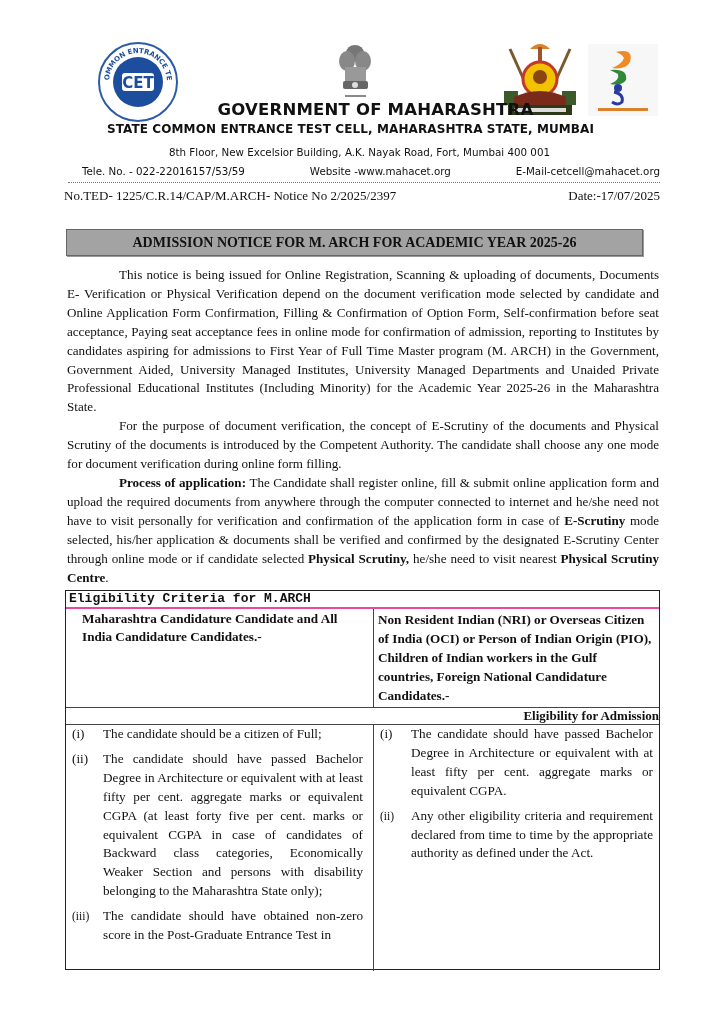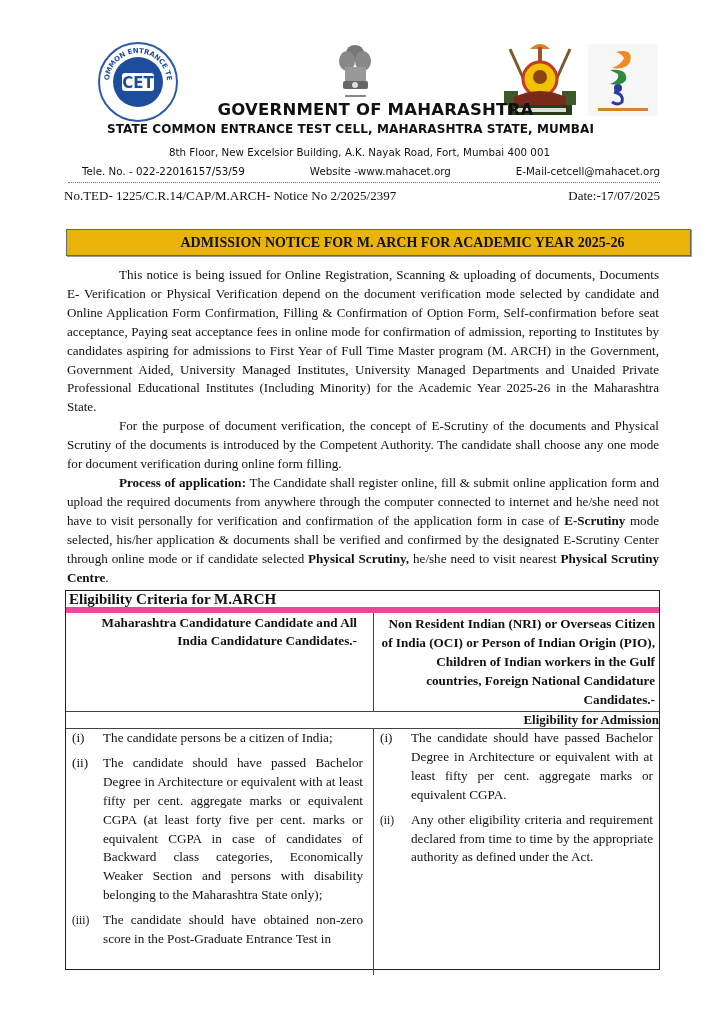--- a/index.html
+++ b/index.html
@@ -20,36 +20,36 @@
             font-weight: bold; font-size: 12px; letter-spacing: 0.1px; }
   .h-addr { position: absolute; left: 0; width: 719px; top: 146px; text-align: center; font-size: 10.3px; }
   .h-contact { position: absolute; left: 82px; width: 578px; top: 165px; font-size: 10.3px;
                display: flex; justify-content: space-between; gap: 46px; }
   .h-rule { position: absolute; left: 68px; width: 592px; top: 182px; border-top: 1px dotted #777; }
 
   .ref-row { position: absolute; left: 64px; width: 596px; top: 188px; font-size: 13px;
              display: flex; justify-content: space-between; }
 
   .title-box { position: absolute; left: 66px; top: 229px; width: 575px; height: 25px;
-               background: #eab308; border: 1px solid #666; box-shadow: 1px 1px 0 #999;
-               text-align: center; line-height: 25px; font-weight: bold; font-size: 14px; padding-left: 48px; }
+               background: #a3a3a3; border: 1px solid #666; box-shadow: 1px 1px 0 #999;
+               text-align: center; line-height: 25px; font-weight: bold; font-size: 14px; }
 
   .body-text { position: absolute; left: 67px; width: 592px; top: 266px; font-size: 13.1px;
                line-height: 18.9px; text-align: justify; }
   .body-text p { margin: 0; text-indent: 52px; }
 
   
   .elig-table { position: absolute; left: 65px; top: 590px; width: 595px; height: 380px;
                 border: 1.5px solid #222; box-sizing: border-box; font-size: 13.2px; }
-  .elig-table .row-title { height: 16px; border-bottom: 6px solid #ec4899; font-weight: bold;
-                           padding-left: 3px; line-height: 16px; font-size: 15px; }
+  .elig-table .row-title { height: 16px; border-bottom: 2px solid #ec4899; font-weight: bold;
+                           padding-left: 3px; line-height: 16px; font-size: 13px; font-family: Liberation Mono, monospace; }
   .cols-head { display: flex; height: 98px; border-bottom: 1px solid #444; }
   .col-l { width: 308px; border-right: 1px solid #444; box-sizing: border-box; }
   .col-r { flex: 1; box-sizing: border-box; }
-  .cols-head .col-l, .cols-head .col-r { text-align: right; font-weight: bold; line-height: 18px; padding-top: 1px; }
+  .cols-head .col-l, .cols-head .col-r { text-align: left; font-weight: bold; line-height: 18px; padding-top: 1px; }
   .cols-head .col-l { padding: 1px 16px 0 16px; }
   .cols-head .col-r { padding: 1px 4px 0 4px; line-height: 19px; }
   .row-sub { height: 16px; border-bottom: 1px solid #444; text-align: right; font-weight: bold;
              line-height: 16px; font-size: 13px; }
   .cols-body { display: flex; height: 246px; }
   .cols-body .col-l { padding: 0 10px 0 6px; }
   .cols-body .col-r { padding: 0 6px 0 6px; }
   .item { display: flex; line-height: 18.9px; text-align: justify; margin-bottom: 6px; }
   .item .num { width: 31px; flex: none; font-size: 13.2px; }
   .item .num.small { font-size: 11.5px; }
@@ -143,21 +143,21 @@
   <div class="row-title">Eligibility Criteria for M.ARCH</div>
   <div class="cols-head">
     <div class="col-l">Maharashtra Candidature Candidate and All India Candidature Candidates.-</div>
     <div class="col-r">Non Resident Indian (NRI) or Overseas Citizen of India (OCI) or Person of Indian Origin (PIO), Children of Indian workers in the Gulf countries, Foreign National Candidature Candidates.-</div>
   </div>
   <div class="row-sub">Eligibility for Admission</div>
   <div class="cols-body">
     <div class="col-l">
       <div class="item">
         <span class="num">(i)</span>
-        <span class="txt">The candidate persons be a citizen of India;</span>
+        <span class="txt">The candidate should be a citizen of Full;</span>
       </div>
       <div class="item">
         <span class="num">(ii)</span>
         <span class="txt">The candidate should have passed Bachelor Degree in Architecture or equivalent with at least fifty per cent. aggregate marks or equivalent CGPA (at least forty five per cent. marks or equivalent CGPA in case of candidates of Backward class categories, Economically Weaker Section and persons with disability belonging to the Maharashtra State only);</span>
       </div>
       <div class="item">
         <span class="num small">(iii)</span>
         <span class="txt">The candidate should have obtained non-zero score in the Post-Graduate Entrance Test in</span>
       </div>
     </div>

